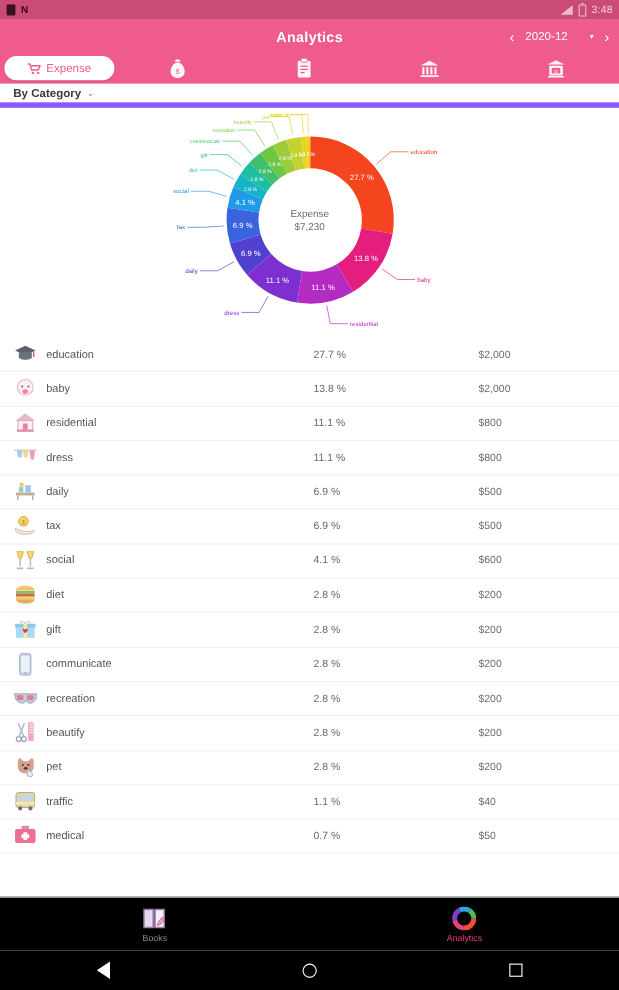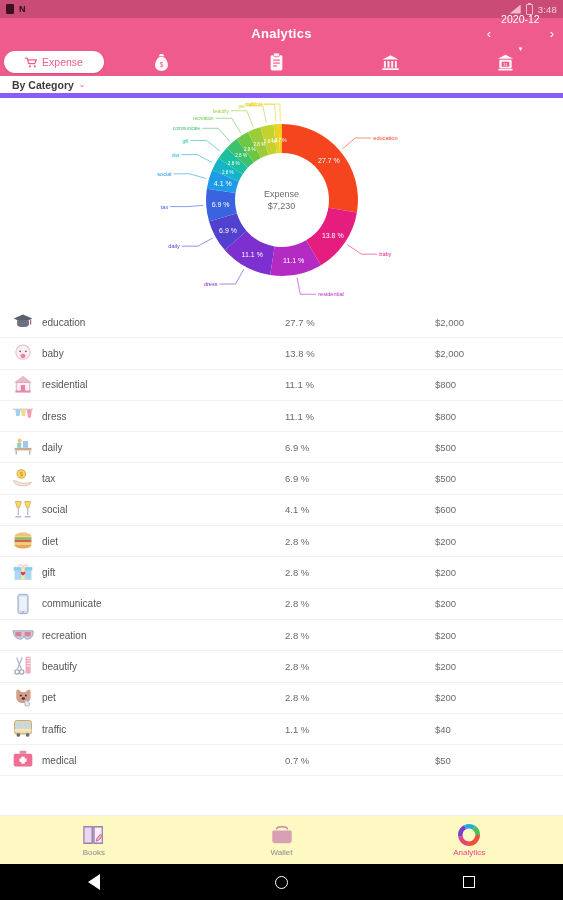--- a/index.html
+++ b/index.html
@@ -24,21 +24,21 @@
   .sb-bat{ width:7px;height:11px;border:1.2px solid #f0b9cd;border-radius:1px;position:relative;}
   .sb-bat:after{content:"";position:absolute;top:-2px;left:1.6px;width:3px;height:1.4px;background:#f0b9cd;}
   .sb-time{ font-size:9.5px; color:#f6cedd; letter-spacing:.2px;}
 
   
   .appbar{ background:#ef5b8c; position:relative; }
   .appbar-top{ height:30px; display:flex; align-items:center; justify-content:center; position:relative;}
   .app-title{ color:#fff; font-size:13px; font-weight:bold; letter-spacing:.3px;}
   .period{ position:absolute; right:6px; top:0; height:30px; display:flex; align-items:center; gap:7px; color:#fff;}
   .chev{ font-size:13px; color:#fff; padding:0 3px; cursor:pointer; line-height:1;}
-  .period-label{ font-size:10.5px; color:#fff; display:flex; align-items:center; gap:20px;flex-direction:column;}
+  .period-label{ font-size:10.5px; color:#fff; display:flex; align-items:center; gap:20px;}
   .caret{ font-size:7px; }
 
   .tabs{ height:28px; display:flex; align-items:center; }
   .tab{ flex:1; display:flex; align-items:center; justify-content:center; height:28px;}
   .tab.first{ flex:0 0 104px; justify-content:flex-start; padding-left:4px;}
   .pill{
     background:#fff; border-radius:14px; height:22px; min-width:100px;
     display:flex; align-items:center; justify-content:center; gap:4px;
     padding:0 12px; box-shadow:0 1px 2px rgba(0,0,0,.12);
   }
@@ -68,21 +68,21 @@
     border-bottom:1px solid #f0f0f0; padding:0 18px 0 10px;
   }
   .row .ico{ width:26px; height:26px; flex:0 0 26px; display:flex; align-items:center; justify-content:center;}
   .row .name{ flex:1; font-size:10px; color:#555; padding-left:6px;}
   .row .pct{ width:150px; text-align:left; font-size:9.5px; color:#6a6a6a;}
   .row .amt{ width:110px; text-align:left; font-size:9.5px; color:#6a6a6a;}
 
   
   .bottomnav{
     position:absolute; left:0; right:0; bottom:36px; height:49px;
-    background:#fef9c3; border-top:1px solid #eee;
+    background:#000000; border-top:1px solid #eee;
     display:flex; align-items:center;
   }
   .nav-item{ flex:1; display:flex; flex-direction:column; align-items:center; gap:2px;}
   .nav-label{ font-size:8px; color:#8a8a8a;}
   .nav-item.active .nav-label{ color:#ef3e7c; }
 
   .sysnav{
     position:absolute; left:0; right:0; bottom:0; height:36px; background:#000;
     display:flex; align-items:center; justify-content:space-around;
   }
@@ -449,27 +449,20 @@
 <div class="bottomnav">
   <div class="nav-item">
     <svg width="24" height="22" viewBox="0 0 26 24">
       <path d="M2 3h9v18H2z" fill="#e8d9ee" stroke="#9a7fb0" stroke-width="1.4"></path>
       <path d="M13 3h9v18h-9z" fill="#f6eef9" stroke="#9a7fb0" stroke-width="1.4"></path>
       <path d="M11.8 3v18" stroke="#9a7fb0" stroke-width="1.4"></path>
       <path d="M16 16l4-5 2 2-4 5-2.6.8z" fill="#f3a9c3" stroke="#c76f93" stroke-width="1"></path>
     </svg>
     <span class="nav-label">Books</span>
   </div>
-  <div class="nav-item">
-    <svg width="24" height="22" viewBox="0 0 26 24">
-      <path d="M7 6c0-2 2-3 6-3s6 1 6 3" fill="none" stroke="#c98ba1" stroke-width="1.6"></path>
-      <path d="M4 7h18c1 0 1.6 1 1.6 2v9c0 2-1.4 3-3 3H5.4c-1.6 0-3-1-3-3V9c0-1 .6-2 1.6-2z" fill="#d8a0b4"></path>
-    </svg>
-    <span class="nav-label">Wallet</span>
-  </div>
   <div class="nav-item active">
     <svg width="22" height="22" viewBox="0 0 24 24">
       <circle cx="12" cy="12" r="9.5" fill="none" stroke="#f0503a" stroke-width="5" stroke-dasharray="16 44"></circle>
       <circle cx="12" cy="12" r="9.5" fill="none" stroke="#e5457f" stroke-width="5" stroke-dasharray="12 48" stroke-dashoffset="-16"></circle>
       <circle cx="12" cy="12" r="9.5" fill="none" stroke="#7a3fd0" stroke-width="5" stroke-dasharray="12 48" stroke-dashoffset="-28"></circle>
       <circle cx="12" cy="12" r="9.5" fill="none" stroke="#2aa6e0" stroke-width="5" stroke-dasharray="10 50" stroke-dashoffset="-40"></circle>
       <circle cx="12" cy="12" r="9.5" fill="none" stroke="#49c05a" stroke-width="5" stroke-dasharray="10 50" stroke-dashoffset="-50"></circle>
     </svg>
     <span class="nav-label">Analytics</span>
   </div>

